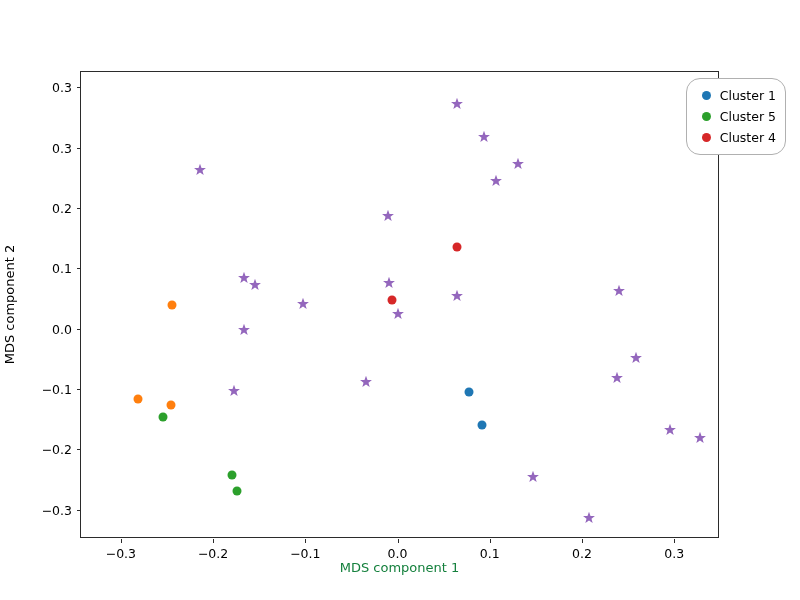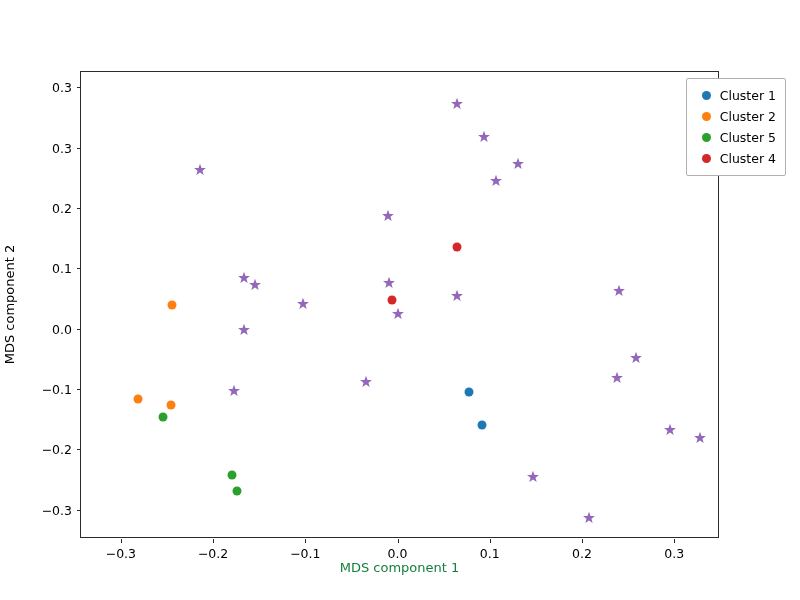--- a/index.html
+++ b/index.html
@@ -121,21 +121,21 @@
     width: 13px;
     height: 13px;
   }
   
   #legend {
     position: absolute;
     right: 14px;
     top: 78px;
     background: #ffffff;
     border: 1px solid #b0b0b0;
-    border-radius: 2px;
+    border-radius: 14px;
     padding: 6px 9px 6px 7px;
     box-sizing: border-box;
   }
   .legend-row {
     display: flex;
     align-items: center;
     height: 21px;
   }
   .legend-marker {
     width: 26px;
@@ -279,26 +279,20 @@
 
   <div id="legend">
       <div class="legend-row">
         <span class="legend-marker">
           <span class="pt pt-circle" style="background: rgb(31, 119, 180); width: 9px; height: 9px;"></span>
         </span>
         <span class="legend-label">Cluster 1</span>
       </div>
       <div class="legend-row">
         <span class="legend-marker">
-          <span class="pt pt-circle" style="background: rgb(255, 127, 14); width: 9px; height: 9px;"></span>
-        </span>
-        <span class="legend-label">Cluster 2</span>
-      </div>
-      <div class="legend-row">
-        <span class="legend-marker">
           <span class="pt pt-circle" style="background: rgb(44, 160, 44); width: 9px; height: 9px;"></span>
         </span>
         <span class="legend-label">Cluster 5</span>
       </div>
       <div class="legend-row">
         <span class="legend-marker">
           <span class="pt pt-circle" style="background: rgb(214, 39, 40); width: 9px; height: 9px;"></span>
         </span>
         <span class="legend-label">Cluster 4</span>
       </div>

